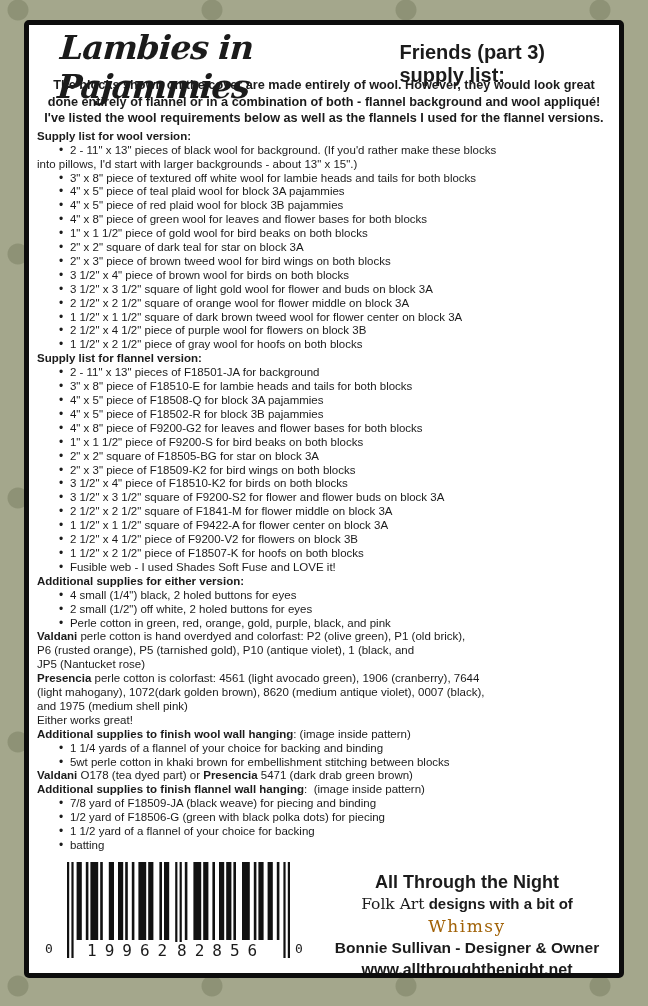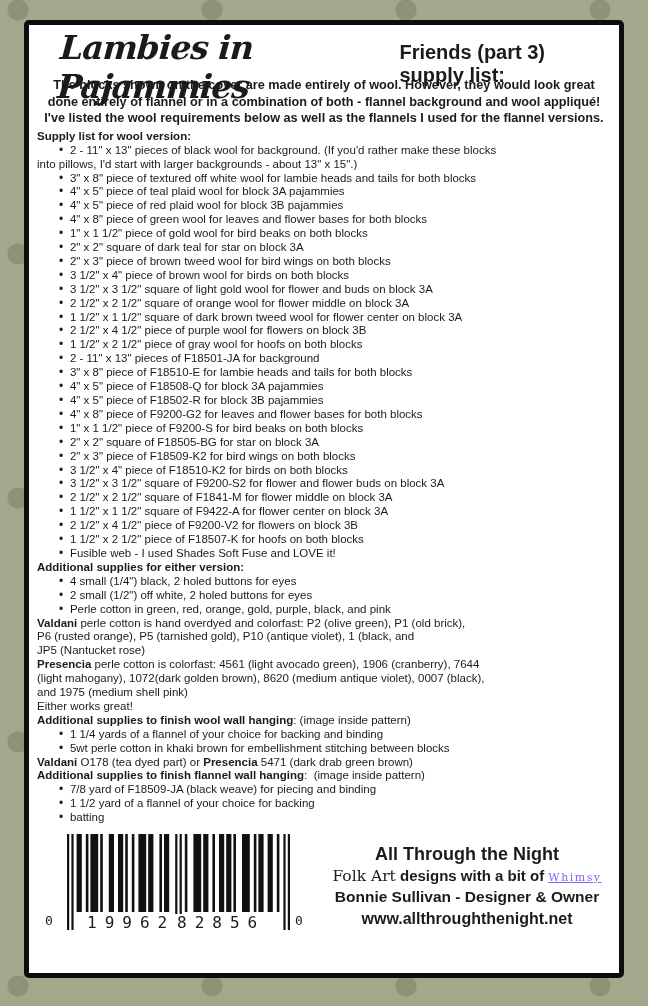--- a/index.html
+++ b/index.html
@@ -45,21 +45,21 @@
   }
   .bd-g1,.bd-g2{background:#fff;padding:0 2px;letter-spacing:8px;}
   .bd-g1{left:42px;}
   .bd-g2{left:132px;}
   .bd-l{left:2px;font-size:13px;bottom:2px;}
   .bd-r{left:252px;font-size:13px;bottom:2px;}
   .brand{flex:1;text-align:center;margin-top:8px;line-height:1.35;}
   .brand-1{font-size:18px;font-weight:800;}
   .brand-2{font-size:15px;font-weight:700;}
   .folk{font-family:"DejaVu Serif",serif;font-weight:400;font-size:15.5px;}
-  .whimsy{font-family:"DejaVu Serif",serif;font-weight:400;font-size:11px;letter-spacing:1.5px;color:#8b5cf6;text-decoration:underline;}
+  .whimsy{font-family:"DejaVu Serif",serif;font-weight:400;font-size:17px;letter-spacing:1.5px;color:#a16207;}
   .brand-3{font-size:15.5px;font-weight:600;}
   .brand-4{font-size:16px;font-weight:700;}
 </style>
 </head>
 <body>
 
 <div class="card">
 
   <div class="titlebar">
     <span class="title-script">Lambies in Pajammies</span>
@@ -80,20 +80,21 @@
       <div class="line bullet"><span class="dot">•  </span><span>4" x 8" piece of green wool for leaves and flower bases for both blocks</span></div>
       <div class="line bullet"><span class="dot">•  </span><span>1" x 1 1/2" piece of gold wool for bird beaks on both blocks</span></div>
       <div class="line bullet"><span class="dot">•  </span><span>2" x 2" square of dark teal for star on block 3A</span></div>
       <div class="line bullet"><span class="dot">•  </span><span>2" x 3" piece of brown tweed wool for bird wings on both blocks</span></div>
       <div class="line bullet"><span class="dot">•  </span><span>3 1/2" x 4" piece of brown wool for birds on both blocks</span></div>
       <div class="line bullet"><span class="dot">•  </span><span>3 1/2" x 3 1/2" square of light gold wool for flower and buds on block 3A</span></div>
       <div class="line bullet"><span class="dot">•  </span><span>2 1/2" x 2 1/2" square of orange wool for flower middle on block 3A</span></div>
       <div class="line bullet"><span class="dot">•  </span><span>1 1/2" x 1 1/2" square of dark brown tweed wool for flower center on block 3A</span></div>
       <div class="line bullet"><span class="dot">•  </span><span>2 1/2" x 4 1/2" piece of purple wool for flowers on block 3B</span></div>
       <div class="line bullet"><span class="dot">•  </span><span>1 1/2" x 2 1/2" piece of gray wool for hoofs on both blocks</span></div>
+      <div class="line header"><span class="bold">Supply list for flannel version:</span></div>
       <div class="line bullet"><span class="dot">•  </span><span>2 - 11" x 13" pieces of F18501-JA for background</span></div>
       <div class="line bullet"><span class="dot">•  </span><span>3" x 8" piece of F18510-E for lambie heads and tails for both blocks</span></div>
       <div class="line bullet"><span class="dot">•  </span><span>4" x 5" piece of F18508-Q for block 3A pajammies</span></div>
       <div class="line bullet"><span class="dot">•  </span><span>4" x 5" piece of F18502-R for block 3B pajammies</span></div>
       <div class="line bullet"><span class="dot">•  </span><span>4" x 8" piece of F9200-G2 for leaves and flower bases for both blocks</span></div>
       <div class="line bullet"><span class="dot">•  </span><span>1" x 1 1/2" piece of F9200-S for bird beaks on both blocks</span></div>
       <div class="line bullet"><span class="dot">•  </span><span>2" x 2" square of F18505-BG for star on block 3A</span></div>
       <div class="line bullet"><span class="dot">•  </span><span>2" x 3" piece of F18509-K2 for bird wings on both blocks</span></div>
       <div class="line bullet"><span class="dot">•  </span><span>3 1/2" x 4" piece of F18510-K2 for birds on both blocks</span></div>
       <div class="line bullet"><span class="dot">•  </span><span>3 1/2" x 3 1/2" square of F9200-S2 for flower and flower buds on block 3A</span></div>
@@ -112,20 +113,21 @@
       <div class="line"><span class="bold">Presencia</span><span> perle cotton is colorfast: 4561 (light avocado green), 1906 (cranberry), 7644
 (light mahogany), 1072(dark golden brown), 8620 (medium antique violet), 0007 (black),
 and 1975 (medium shell pink)</span></div>
       <div class="line"><span>Either works great!</span></div>
       <div class="line header"><span class="bold">Additional supplies to finish wool wall hanging</span><span>: (image inside pattern)</span></div>
       <div class="line bullet"><span class="dot">•  </span><span>1 1/4 yards of a flannel of your choice for backing and binding</span></div>
       <div class="line bullet"><span class="dot">•  </span><span>5wt perle cotton in khaki brown for embellishment stitching between blocks</span></div>
       <div class="line"><span class="bold">Valdani</span><span> O178 (tea dyed part) or </span><span class="bold">Presencia</span><span> 5471 (dark drab green brown)</span></div>
       <div class="line header"><span class="bold">Additional supplies to finish flannel wall hanging</span><span>:  (image inside pattern)</span></div>
       <div class="line bullet"><span class="dot">•  </span><span>7/8 yard of F18509-JA (black weave) for piecing and binding</span></div>
+      <div class="line bullet"><span class="dot">•  </span><span>1/2 yard of F18506-G (green with black polka dots) for piecing</span></div>
       <div class="line bullet"><span class="dot">•  </span><span>1 1/2 yard of a flannel of your choice for backing</span></div>
       <div class="line bullet"><span class="dot">•  </span><span>batting</span></div>
     </div>
 
   <div class="footer">
     <div class="upc">
       <svg xmlns="http://www.w3.org/2000/svg" viewBox="0 0 223 96" width="223" height="96">
           <rect x="0" y="0" width="2.2" height="96"></rect>
           <rect x="4.4" y="0" width="2.2" height="96"></rect>
           <rect x="9.600000000000001" y="0" width="5.2" height="78"></rect>

